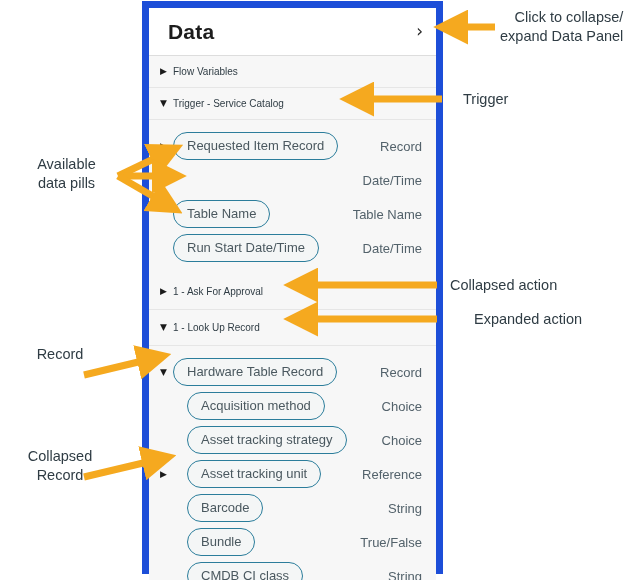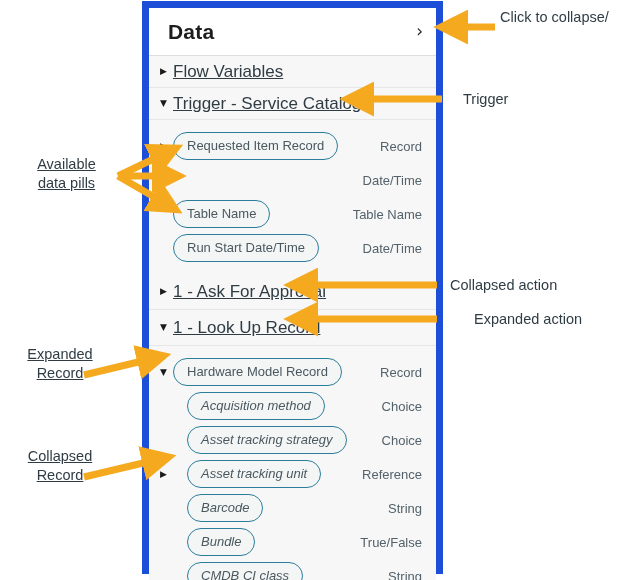--- a/index.html
+++ b/index.html
@@ -65,24 +65,23 @@
     flex:0 0 13px;
     font-size:9px;
     line-height:1;
     color:#1a1a1a;
     font-family:"DejaVu Sans", sans-serif;
     text-align:left;
   }
   .tri.blank{color:transparent;}
 
   .group-label{
-    font-size:17px;
+    font-size:10px;
     color:#2f3c44;
     white-space:nowrap;
-    text-decoration:underline;
   }
 
   
   .pill-row{
     display:flex;
     align-items:center;
     height:34px;
     padding:0 14px 0 11px;
     box-sizing:border-box;
   }
@@ -90,40 +89,40 @@
     display:inline-block;
     border:1.6px solid #2b7d9b;
     background:#f4f6f6;
     color:#4a585f;
     border-radius:14px;
     font-size:13px;
     line-height:1;
     padding:6px 13px 7px 13px;
     white-space:nowrap;
   }
-  .indent{margin-left:14px;font-style:italic;}
+  .indent{margin-left:14px;}
   .type{
     margin-left:auto;
     font-size:13px;
     color:#53626b;
     white-space:nowrap;
     text-align:right;
   }
   .spacer{height:9px;}
 
   
   .anno{
     position:absolute;
     font-size:14.5px;
     color:#2f3c44;
     line-height:19px;
     white-space:nowrap;
   }
   .anno.right{text-align:right;}
-  .anno.center{text-align:center;text-decoration:underline;}
+  .anno.center{text-align:center;}
   svg.arrow-layer{
     position:absolute;left:0;top:0;
     width:633px;height:580px;
     pointer-events:none;
   }
 </style>
 </head>
 <body>
 
 <div id="data-panel">
@@ -176,21 +175,21 @@
 
     <div class="row sep tall">
       <span class="tri">▼</span>
       <span class="group-label">1 - Look Up Record</span>
     </div>
 
     <div class="spacer"></div>
 
     <div class="pill-row">
       <span class="tri">▼</span>
-      <span class="pill">Hardware Model Record</span>
+      <span class="pill">Hardware Table Record</span>
       <span class="type">Record</span>
     </div>
     <div class="pill-row">
       <span class="tri blank">▸</span>
       <span class="pill indent">Acquisition method</span>
       <span class="type">Choice</span>
     </div>
     <div class="pill-row">
       <span class="tri blank">▸</span>
       <span class="pill indent">Asset tracking strategy</span>
@@ -241,34 +240,34 @@
     <line x1="437" y1="319" x2="300" y2="319"></line>
 
     <line x1="84" y1="375" x2="155" y2="358"></line>
 
     <line x1="84" y1="477" x2="160" y2="459"></line>
   </g>
 </svg>
 
 <div class="anno right" style="left:500px; top:8px;">
   <div>Click to collapse/</div>
+  <div>expand Data Panel</div>
 </div>
 
 <div class="anno right" style="left:463px; top:90px;">Trigger</div>
 
 <div class="anno center" style="left:14px; top:155px; width:105px;">
   <div>Available</div>
   <div>data pills</div>
 </div>
 
 <div class="anno right" style="left:450px; top:276px;">Collapsed action</div>
 
 <div class="anno right" style="left:450px; top:310px;margin-left:24px;">Expanded action</div>
 
 <div class="anno center" style="left:5px; top:345px; width:110px;">
-  <div>Expanded</div>
   <div>Record</div>
 </div>
 
 <div class="anno center" style="left:5px; top:447px; width:110px;">
   <div>Collapsed</div>
   <div>Record</div>
 </div>
 
 </body></html>

